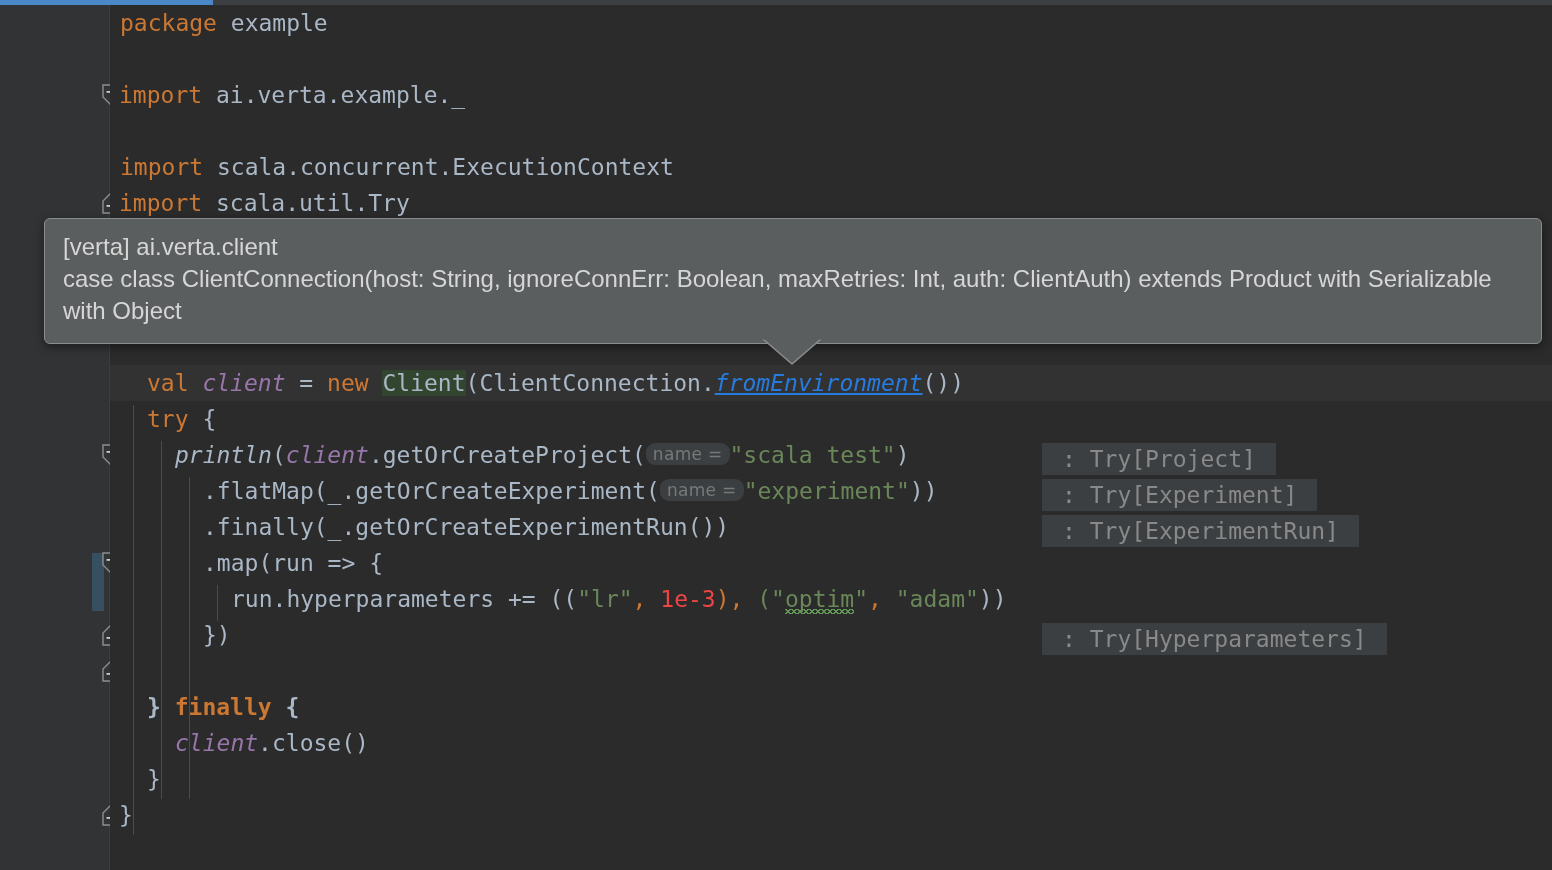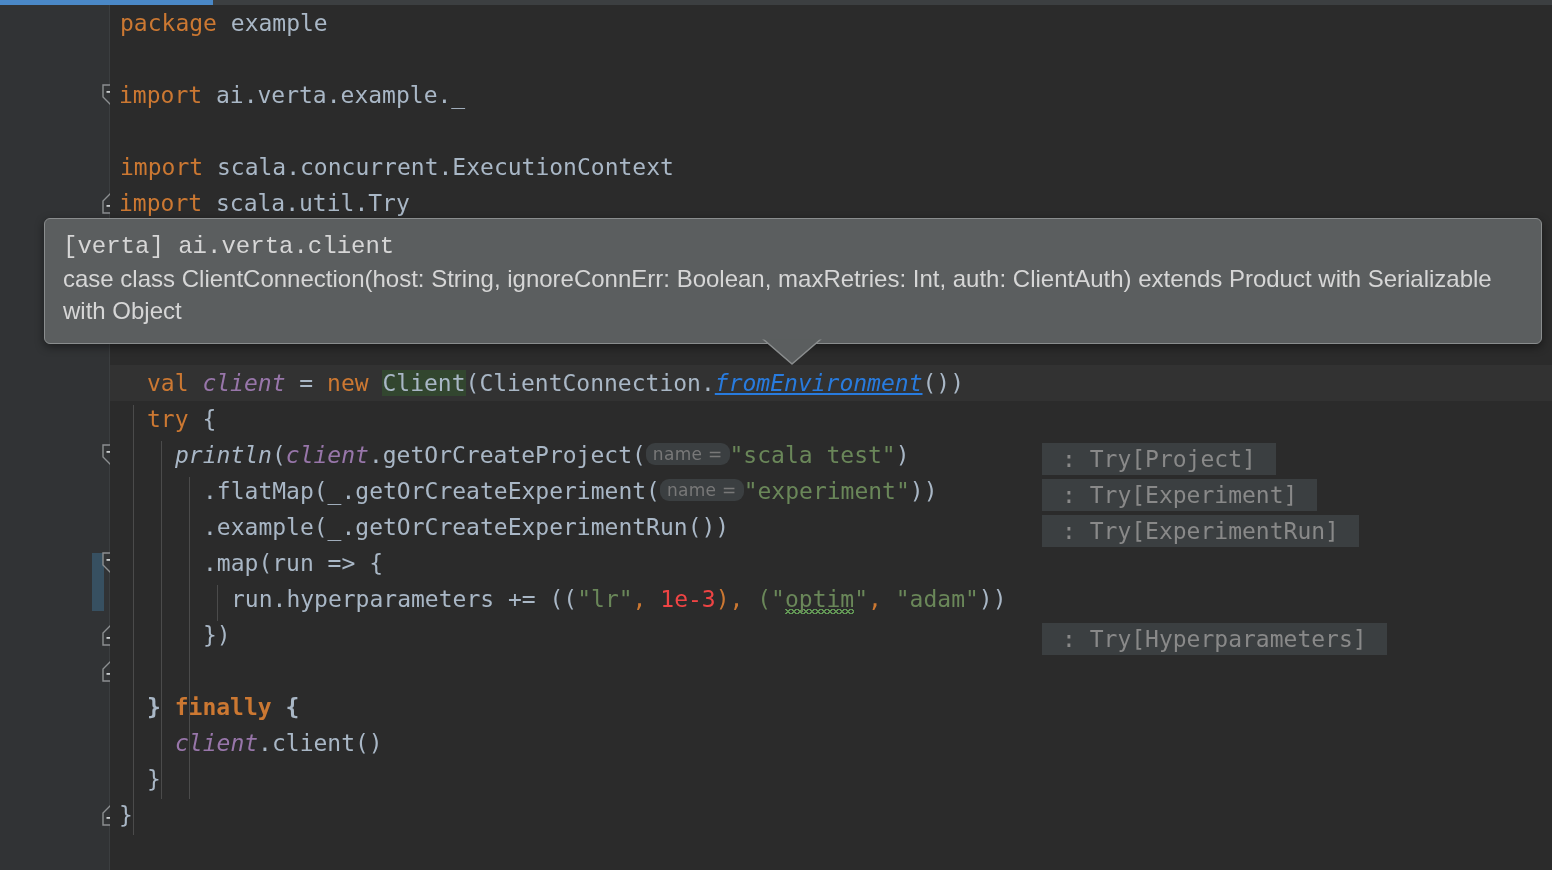--- a/index.html
+++ b/index.html
@@ -185,21 +185,21 @@
     font-size: 24px;
     line-height: 32px;
     padding: 12px 18px 16px 18px;
     box-shadow: 0 3px 10px rgba(0,0,0,0.45);
     z-index: 20;
   }
   #tooltip-arrow {
     position: absolute;
     z-index: 21;
   }
-  #tooltip-line1 { white-space: pre; font-family: Liberation Mono, monospace; }
+  #tooltip-line1 { white-space: pre; }
   #tooltip-line2 { white-space: pre-wrap; }
 </style>
 </head>
 <body>
 
 <div id="editor">
 
   <div id="progress-track">
     <div id="progress-fill" style="width:213px;"></div>
   </div>
@@ -307,32 +307,32 @@
     <div class="row" style="top:324px;"></div>
 
     <div class="row current-line" style="top:360px;"><span class="txt" style="left:37px;"><span class="kw">val</span><span> </span><span class="fieldit">client</span><span class="plain"> = </span><span class="kw">new</span><span> </span><span class="plain hl-green-bg">Client</span><span class="plain">(ClientConnection.</span><span class="link">fromEnvironment</span><span class="plain">())</span></span></div>
 
     <div class="row" style="top:396px;"><span class="txt" style="left:37px;"><span class="kw">try</span><span class="plain"> {</span></span></div>
 
     <div class="row" style="top:432px;"><span class="txt" style="left:65px;"><span class="fnit">println</span><span class="plain">(</span><span class="fieldit">client</span><span class="plain">.getOrCreateProject(</span><span class="inlay-param">name =</span><span class="str">"scala test"</span><span class="plain">)</span></span></div>
 
     <div class="row" style="top:468px;"><span class="txt" style="left:93px;"><span class="plain">.flatMap(_.getOrCreateExperiment(</span><span class="inlay-param">name =</span><span class="str">"experiment"</span><span class="plain">))</span></span></div>
 
-    <div class="row" style="top:504px;"><span class="txt" style="left:93px;"><span class="plain">.example(_.getOrCreateExperimentRun())</span></span></div>
+    <div class="row" style="top:504px;"><span class="txt" style="left:93px;"><span class="plain">.finally(_.getOrCreateExperimentRun())</span></span></div>
 
     <div class="row" style="top:540px;text-align:center;"><span class="txt" style="left:93px;"><span class="plain">.map(run =&gt; {</span></span></div>
 
     <div class="row" style="top:576px;"><span class="txt" style="left:121px;"><span class="plain">run.hyperparameters += ((</span><span class="str">"lr"</span><span class="comma">,</span><span class="num"> 1e-3</span><span class="comma">),</span><span class="str"> ("</span><span class="str typo">optim</span><span class="str">"</span><span class="comma">,</span><span class="str"> "adam"</span><span class="plain">))</span></span></div>
 
     <div class="row" style="top:612px;"><span class="txt" style="left:93px;"><span class="plain">})</span></span></div>
 
 
     <div class="row" style="top:684px;font-weight:bold;"><span class="txt" style="left:37px;"><span class="plain">} </span><span class="kw">finally</span><span class="plain"> {</span></span></div>
 
-    <div class="row" style="top:720px;"><span class="txt" style="left:65px;"><span class="fieldit">client</span><span class="plain">.client()</span></span></div>
+    <div class="row" style="top:720px;"><span class="txt" style="left:65px;"><span class="fieldit">client</span><span class="plain">.close()</span></span></div>
 
     <div class="row" style="top:756px;"><span class="txt" style="left:37px;"><span class="plain">}</span></span></div>
 
     <div class="row" style="top:792px;"><span class="txt" style="left:9px;"><span class="plain">}</span></span></div>
 
     <div class="row" style="top:828px;"></div>
 
     <div class="inlay-type" style="left:932px;top:438px;">: Try[Project]</div>
     <div class="inlay-type" style="left:932px;top:510px;">: Try[ExperimentRun]</div>
     <div class="inlay-type" style="left:932px;top:474px;">: Try[Experiment]</div>

